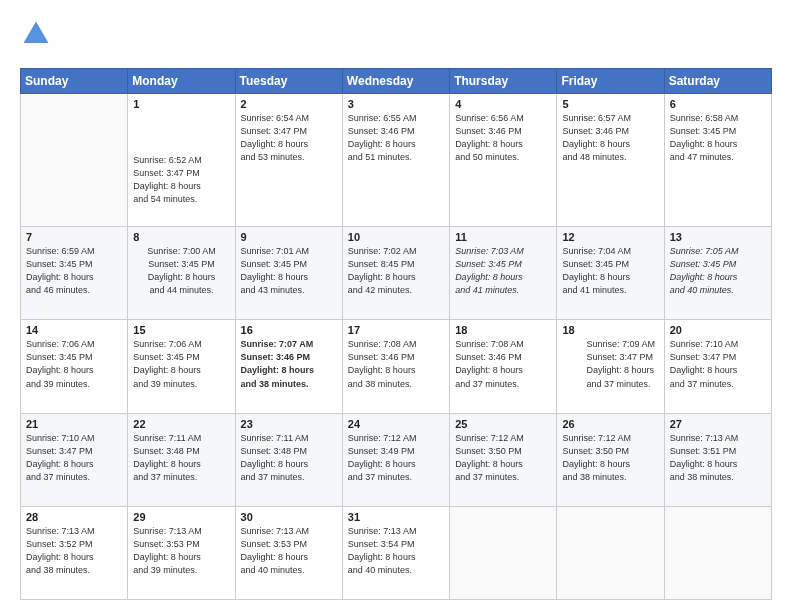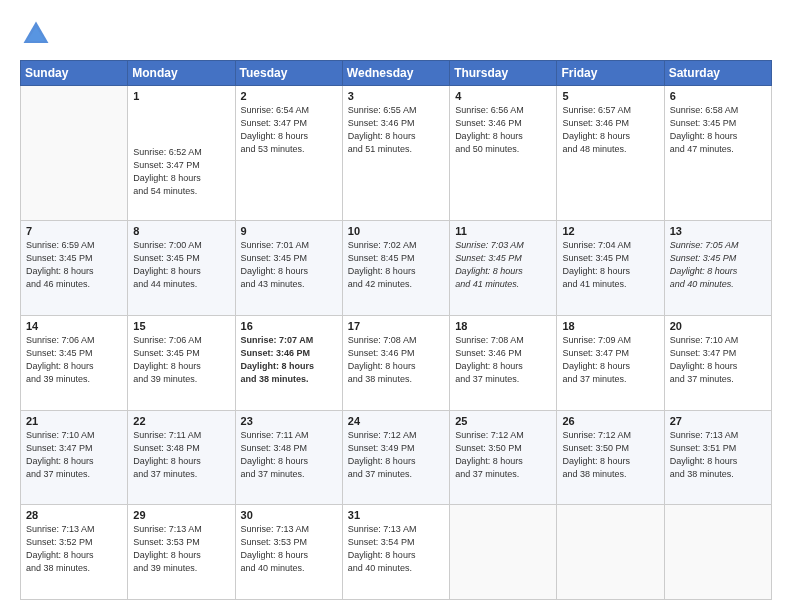--- a/index.html
+++ b/index.html
@@ -9,20 +9,21 @@
       font-family: Arial, sans-serif;
       background: #fff;
       overflow: hidden;
     }
     .page {
       width: 792px;
       height: 612px;
       padding: 18px 20px 12px 20px;
       display: flex;
       flex-direction: column;
+      gap: 8px;
     }
     .header {
       display: flex;
       justify-content: space-between;
       align-items: flex-start;
       margin-bottom: 10px;
     }
     .logo {
       display: flex;
       align-items: center;
@@ -188,21 +189,21 @@
         <tr>
           <td>
             <span class="day-num">7</span>
             <div class="day-info" style="white-space: pre-line;">Sunrise: 6:59 AM
 Sunset: 3:45 PM
 Daylight: 8 hours
 and 46 minutes.</div>
           </td>
           <td>
             <span class="day-num">8</span>
-            <div class="day-info" style="white-space: pre-line;">Sunrise: 7:00 AM
+            <div class="day-info" style="white-space: pre-line; text-align: center;">Sunrise: 7:00 AM
 Sunset: 3:45 PM
 Daylight: 8 hours
 and 44 minutes.</div>
           </td>
           <td>
             <span class="day-num">9</span>
             <div class="day-info" style="white-space: pre-line;">Sunrise: 7:01 AM
 Sunset: 3:45 PM
 Daylight: 8 hours
 and 43 minutes.</div>
@@ -267,21 +268,21 @@
           </td>
           <td>
             <span class="day-num">18</span>
             <div class="day-info" style="white-space: pre-line;">Sunrise: 7:08 AM
 Sunset: 3:46 PM
 Daylight: 8 hours
 and 37 minutes.</div>
           </td>
           <td>
             <span class="day-num">18</span>
-            <div class="day-info" style="white-space: pre-line;">Sunrise: 7:09 AM
+            <div class="day-info" style="white-space: pre-line; margin-left: 24px;">Sunrise: 7:09 AM
 Sunset: 3:47 PM
 Daylight: 8 hours
 and 37 minutes.</div>
           </td>
           <td>
             <span class="day-num">20</span>
             <div class="day-info" style="white-space: pre-line;">Sunrise: 7:10 AM
 Sunset: 3:47 PM
 Daylight: 8 hours
 and 37 minutes.</div>

